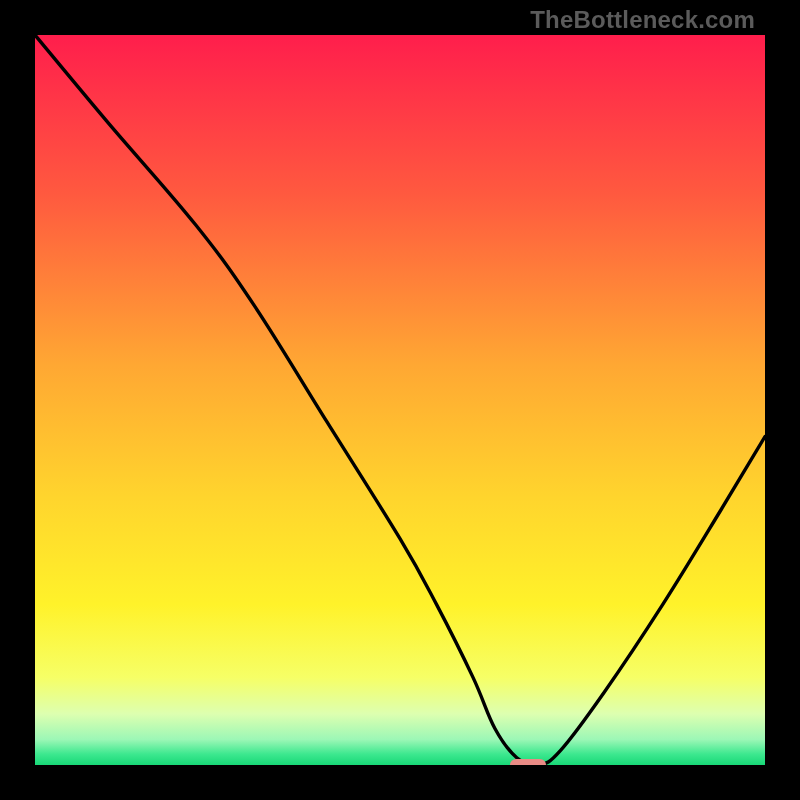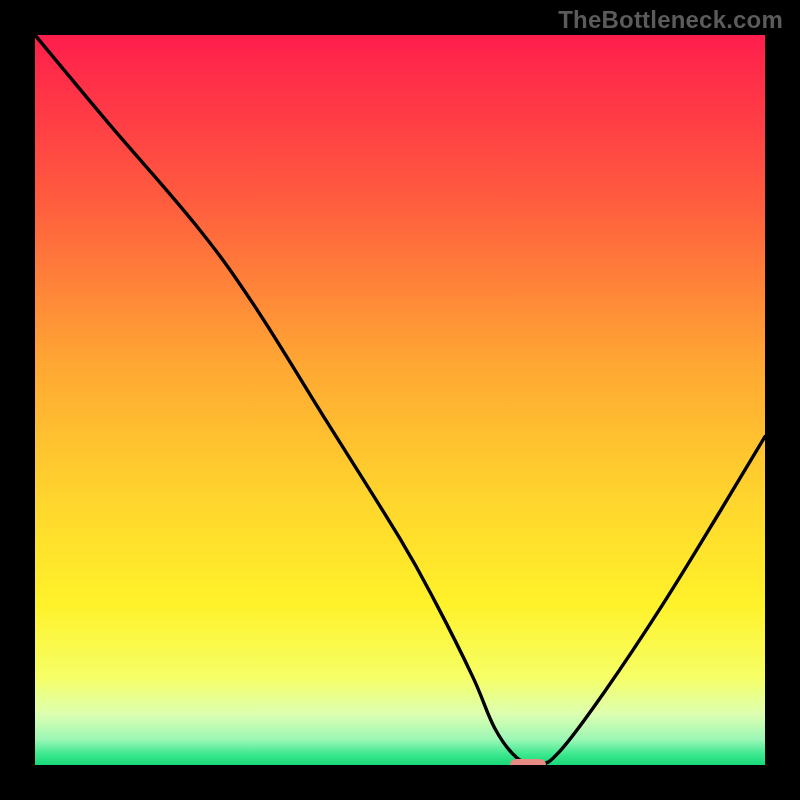--- a/index.html
+++ b/index.html
@@ -28,21 +28,21 @@
     position: absolute;
     inset: 0;
   }
   .curve-svg {
     position: absolute;
     inset: 0;
   }
   .watermark {
     position: absolute;
     top: 6px;
-    right: 17px;
+    right: 45px;
     font-family: Arial, Helvetica, sans-serif;
     font-size: 24px;
     font-weight: 600;
     color: #5b5b5b;
     letter-spacing: 0.2px;
   }
   .marker {
     position: absolute;
     background: #e98b85;
     border-radius: 999px;

